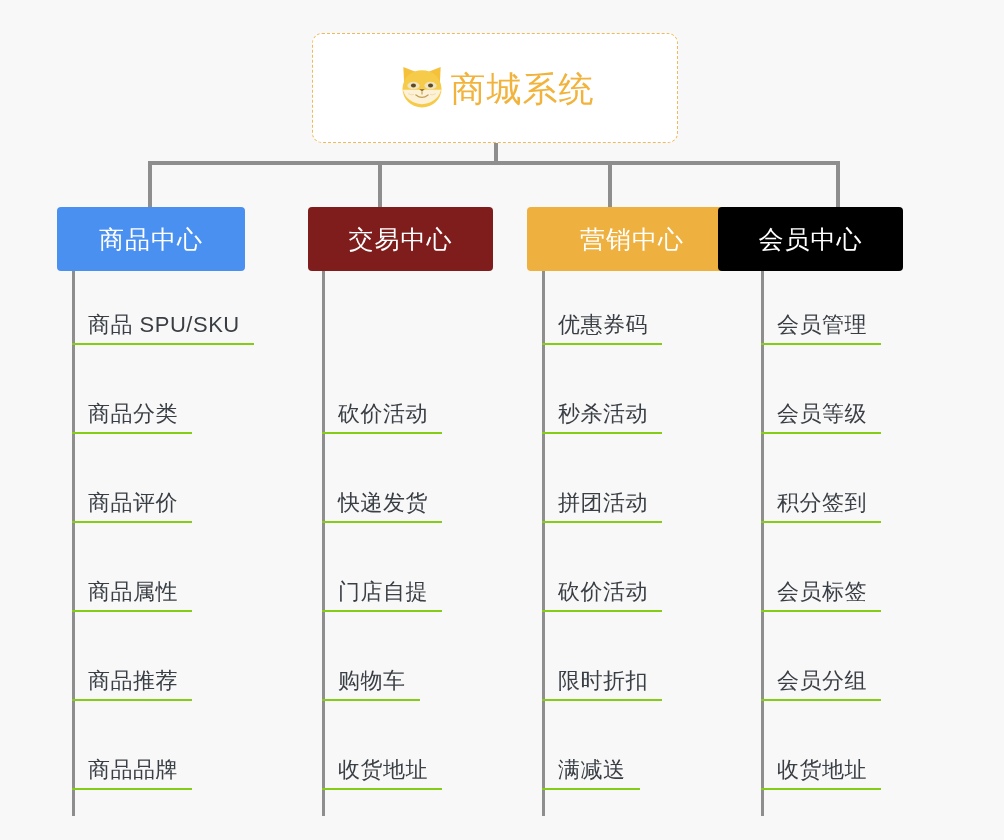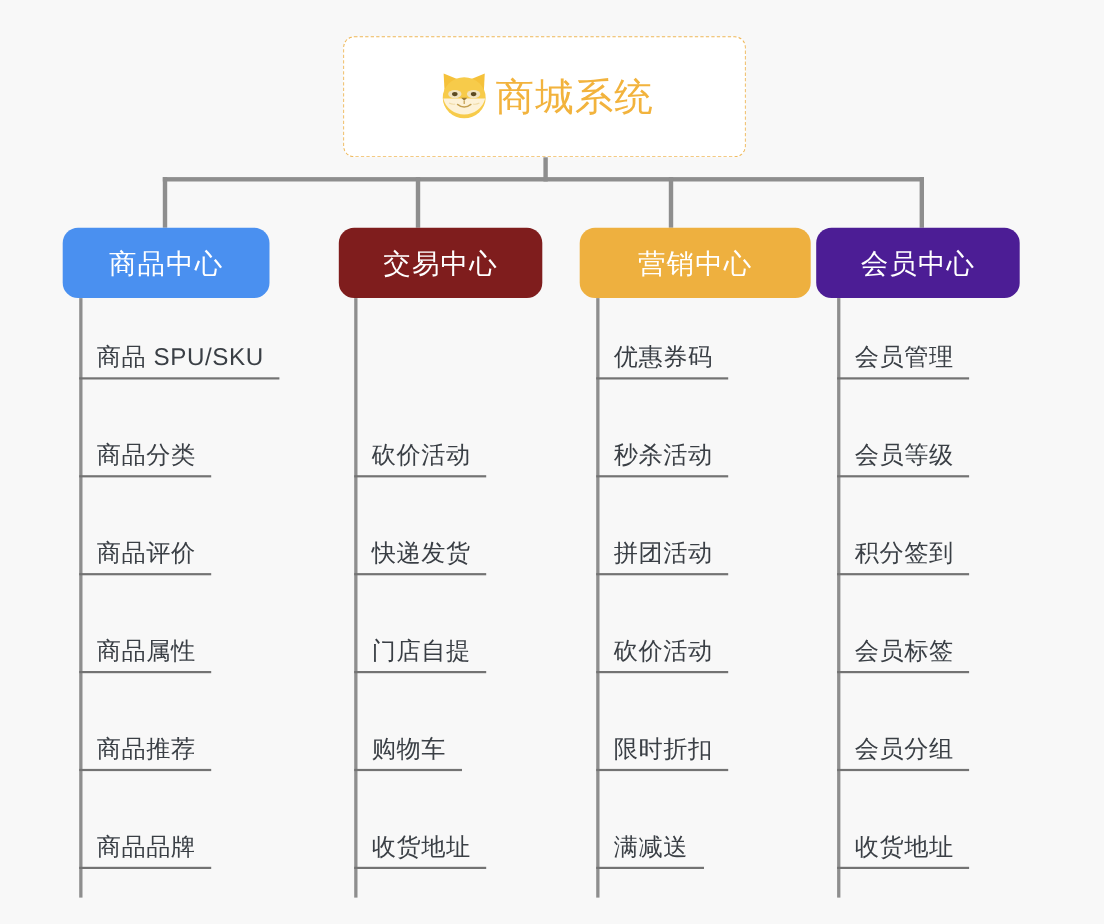--- a/index.html
+++ b/index.html
@@ -75,21 +75,21 @@
     top: 161px;
     width: 4px;
     height: 46px;
   }
 
   
   .cat-box {
     position: absolute;
     top: 207px;
     height: 64px;
-    border-radius: 14px;
+    border-radius: 4px;
     display: flex;
     align-items: center;
     justify-content: center;
     color: #ffffff;
     font-size: 25px;
     letter-spacing: 1px;
     box-sizing: border-box;
   }
 
   
@@ -109,21 +109,21 @@
     justify-content: flex-end;
     align-items: flex-start;
     box-sizing: border-box;
   }
   .leaf-label {
     font-size: 22px;
     color: #3a3f45;
     line-height: 1.12;
     white-space: nowrap;
     padding: 0 14px 5px 16px;
-    border-bottom: 2px solid #737373;
+    border-bottom: 2px solid #84cc16;
     letter-spacing: 0.5px;
   }
 </style>
 </head>
 <body>
 
 <div id="diagram">
 
   <div class="root-node">
     <span class="dog-wrap">
@@ -219,21 +219,21 @@
   <div class="leaf" style="left:542px;top:567px">
     <span class="leaf-label">砍价活动</span>
   </div>
   <div class="leaf" style="left:542px;top:656px">
     <span class="leaf-label">限时折扣</span>
   </div>
   <div class="leaf" style="left:542px;top:745px">
     <span class="leaf-label">满减送</span>
   </div>
 
-  <div class="cat-box" style="left:742px;width:185px;background:#4c1d95">
+  <div class="cat-box" style="left:718px;width:185px;background:#000000">
     <span>会员中心</span>
   </div>
   <div class="col-spine" style="left:761px;height:545px"></div>
   <div class="leaf" style="left:761px;top:300px">
     <span class="leaf-label">会员管理</span>
   </div>
   <div class="leaf" style="left:761px;top:389px">
     <span class="leaf-label">会员等级</span>
   </div>
   <div class="leaf" style="left:761px;top:478px">

